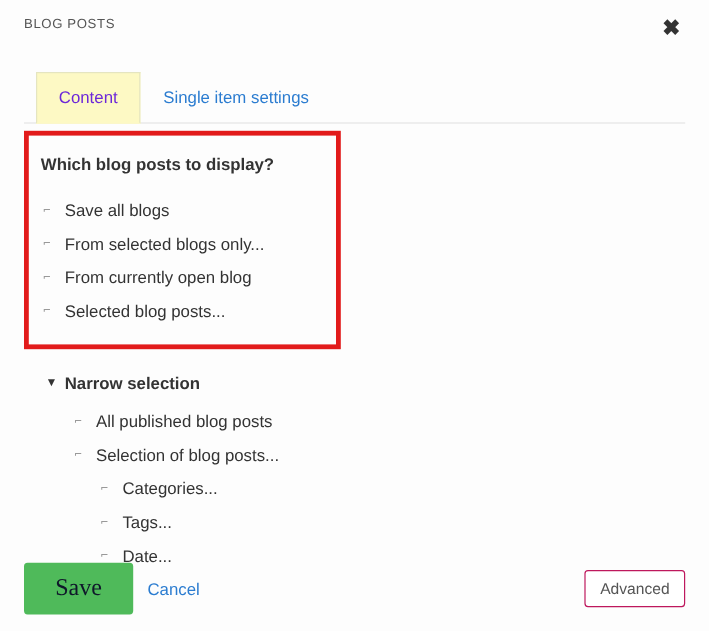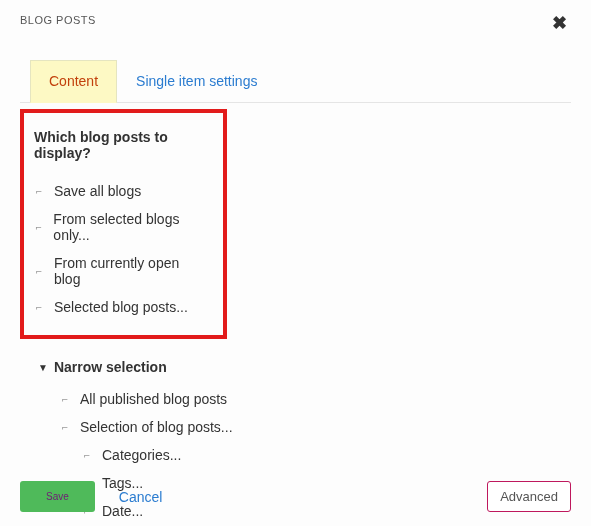--- a/index.html
+++ b/index.html
@@ -46,28 +46,28 @@
     color: #2b7cd0;
     cursor: pointer;
     font-size: 14px;
     border: 1px solid transparent;
   }
   .tab.active {
     background: #fdf9c4;
     border: 1px solid #e5e5c0;
     border-bottom: 1px solid #fdf9c4;
     margin-bottom: -1px;
-    color: #c2410c;
+    color: #6d28d9;
   }
 
   .highlight-box {
     border: 4px solid #e21b1b;
     padding: 14px 14px 14px 6px;
     margin-top: 6px;
-    width: 207px;
+    width: 264px;
   }
   .section-heading {
     font-weight: bold;
     font-size: 14px;
     color: #333;
     margin: 2px 0 16px 4px;
   }
   .opt {
     display: flex;
     align-items: center;
@@ -115,30 +115,31 @@
   .footer {
     position: absolute;
     bottom: 14px;
     left: 20px;
     right: 20px;
     display: flex;
     align-items: center;
   }
   .save-btn {
     background: #4fba5a;
-    color: #701a75;
+    color: #0f172a;
     border: none;
     padding: 10px 26px;
-    font-size: 10px;
+    font-size: 20px;
     border-radius: 3px;
     cursor: pointer;
+    font-family: Liberation Serif, serif;
   }
   .cancel-link {
     color: #2b7cd0;
-    margin-left: 24px;
+    margin-left: 12px;
     cursor: pointer;
     font-size: 14px;
   }
   .adv-btn {
     margin-left: auto;
     background: #fff;
     border: 1px solid #be185d;
     color: #555;
     padding: 7px 12px;
     font-size: 13px;

